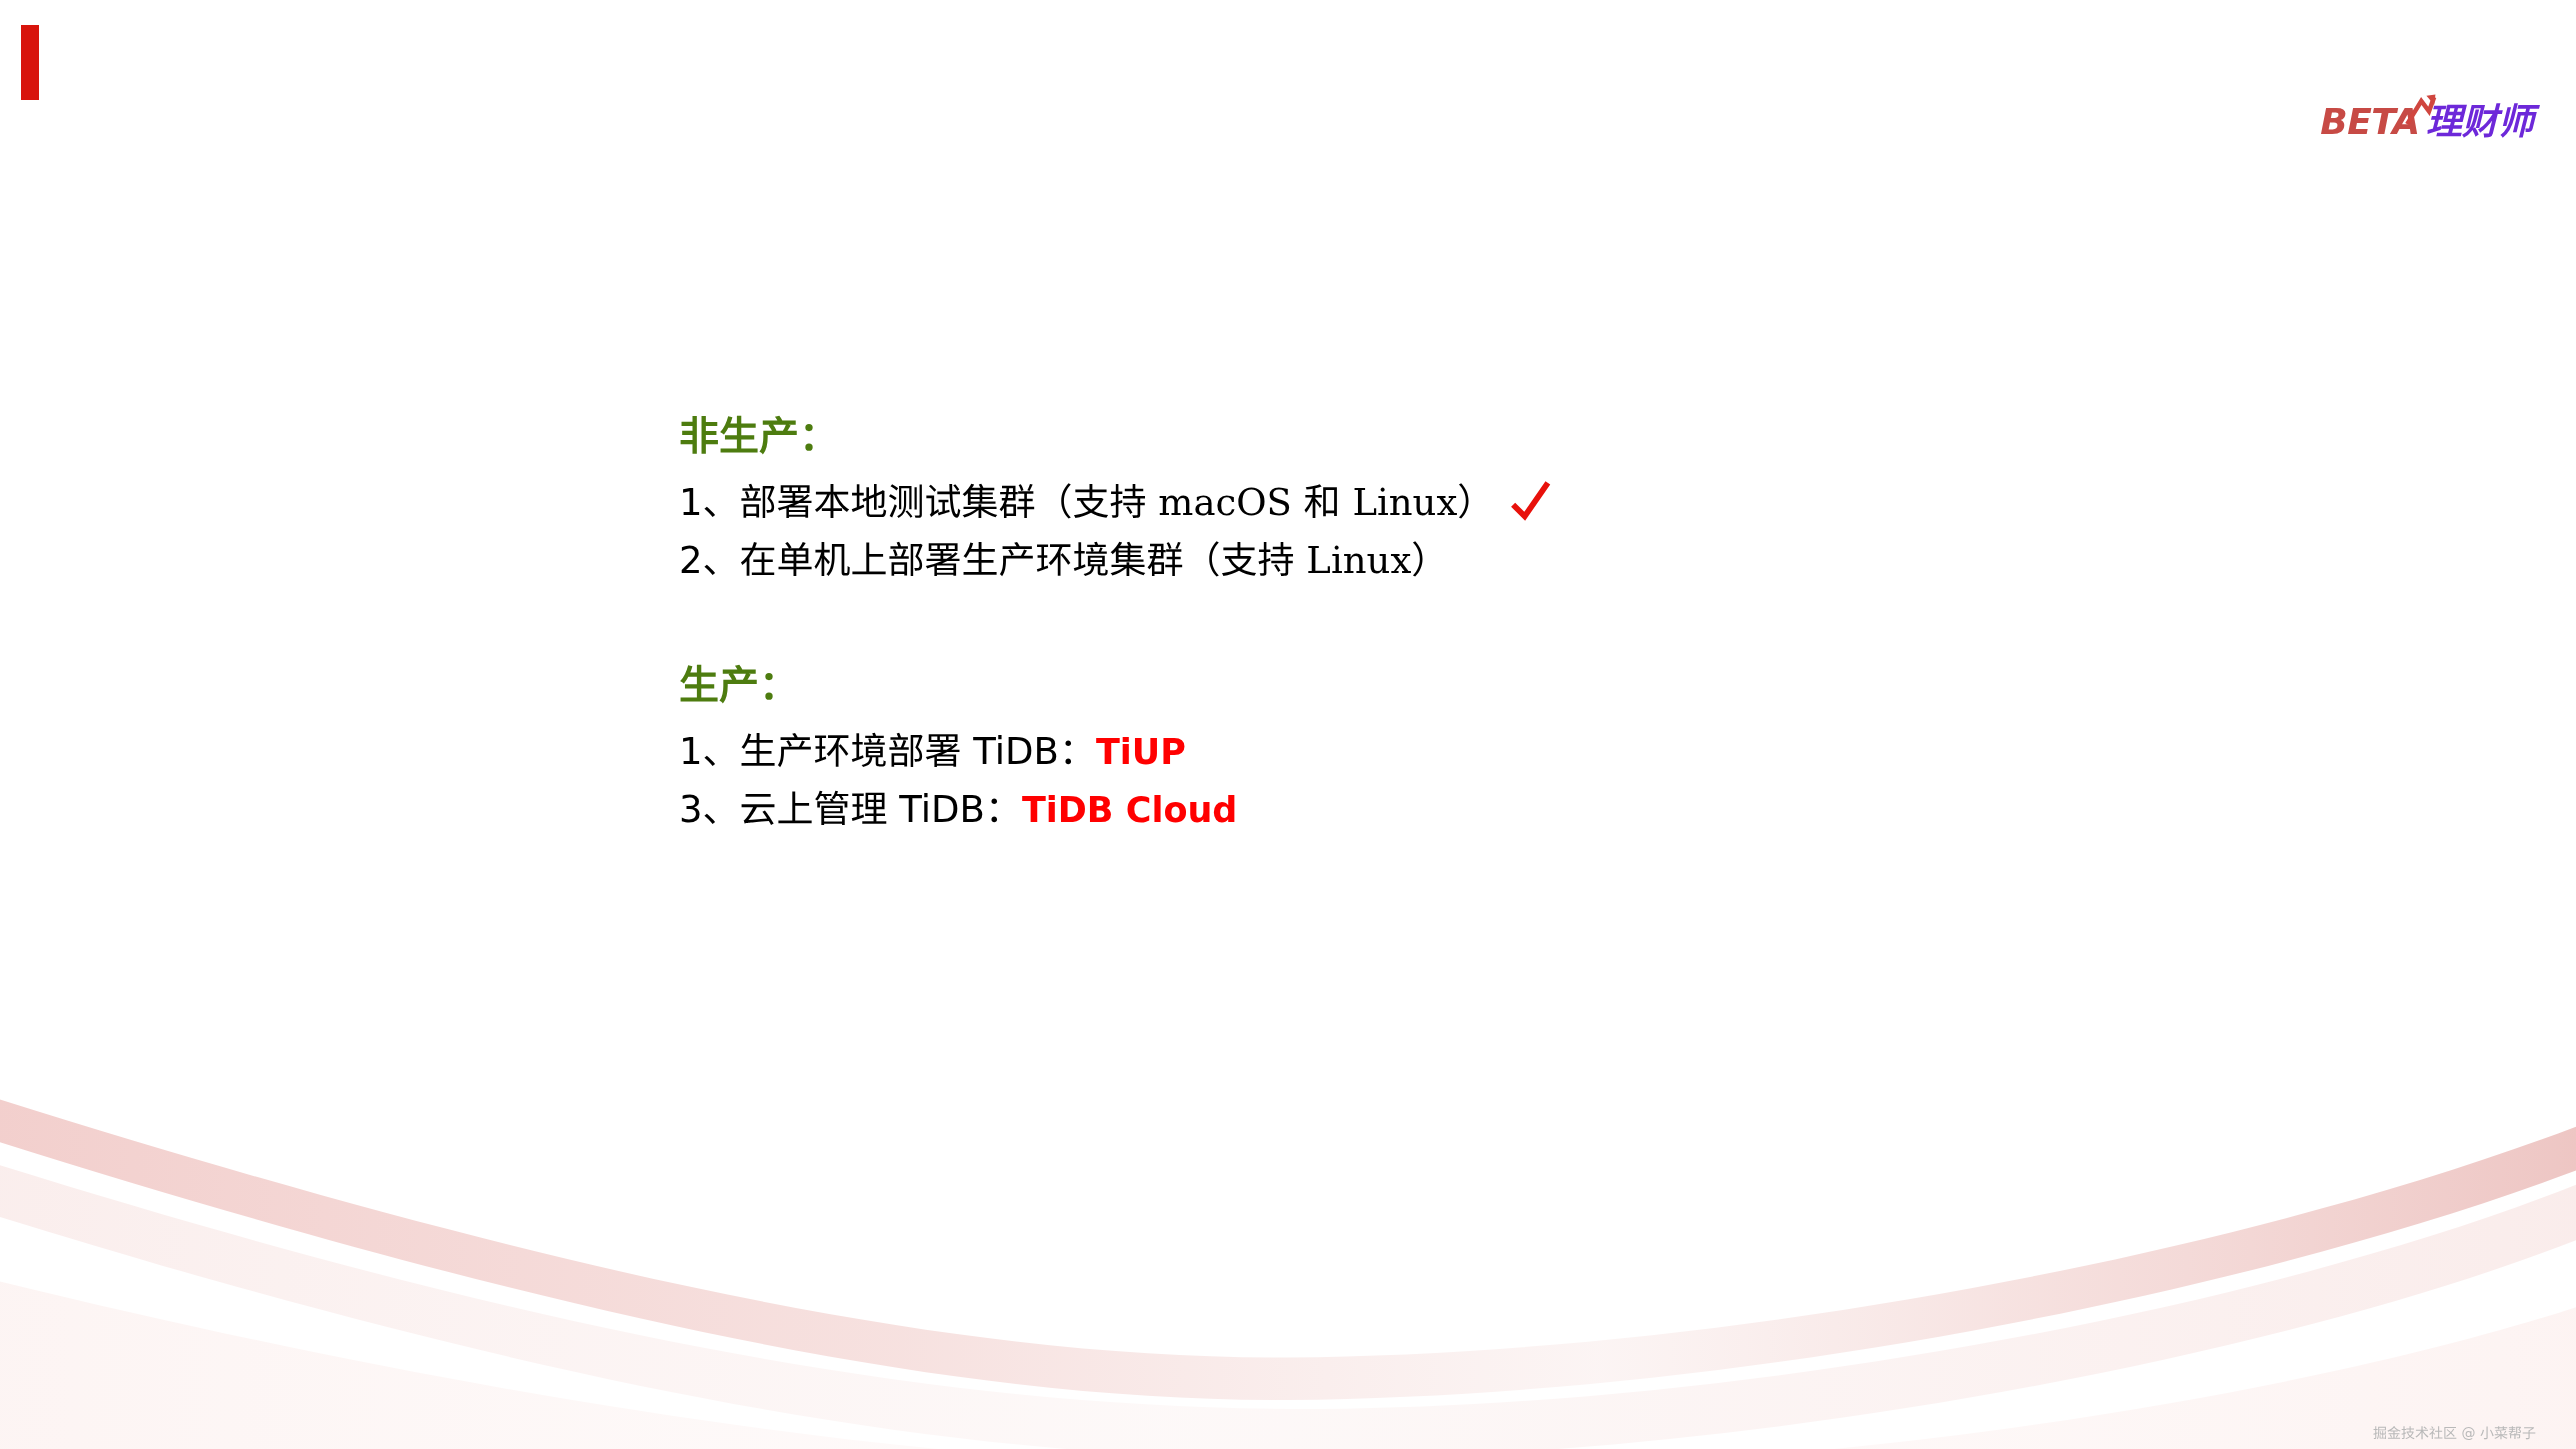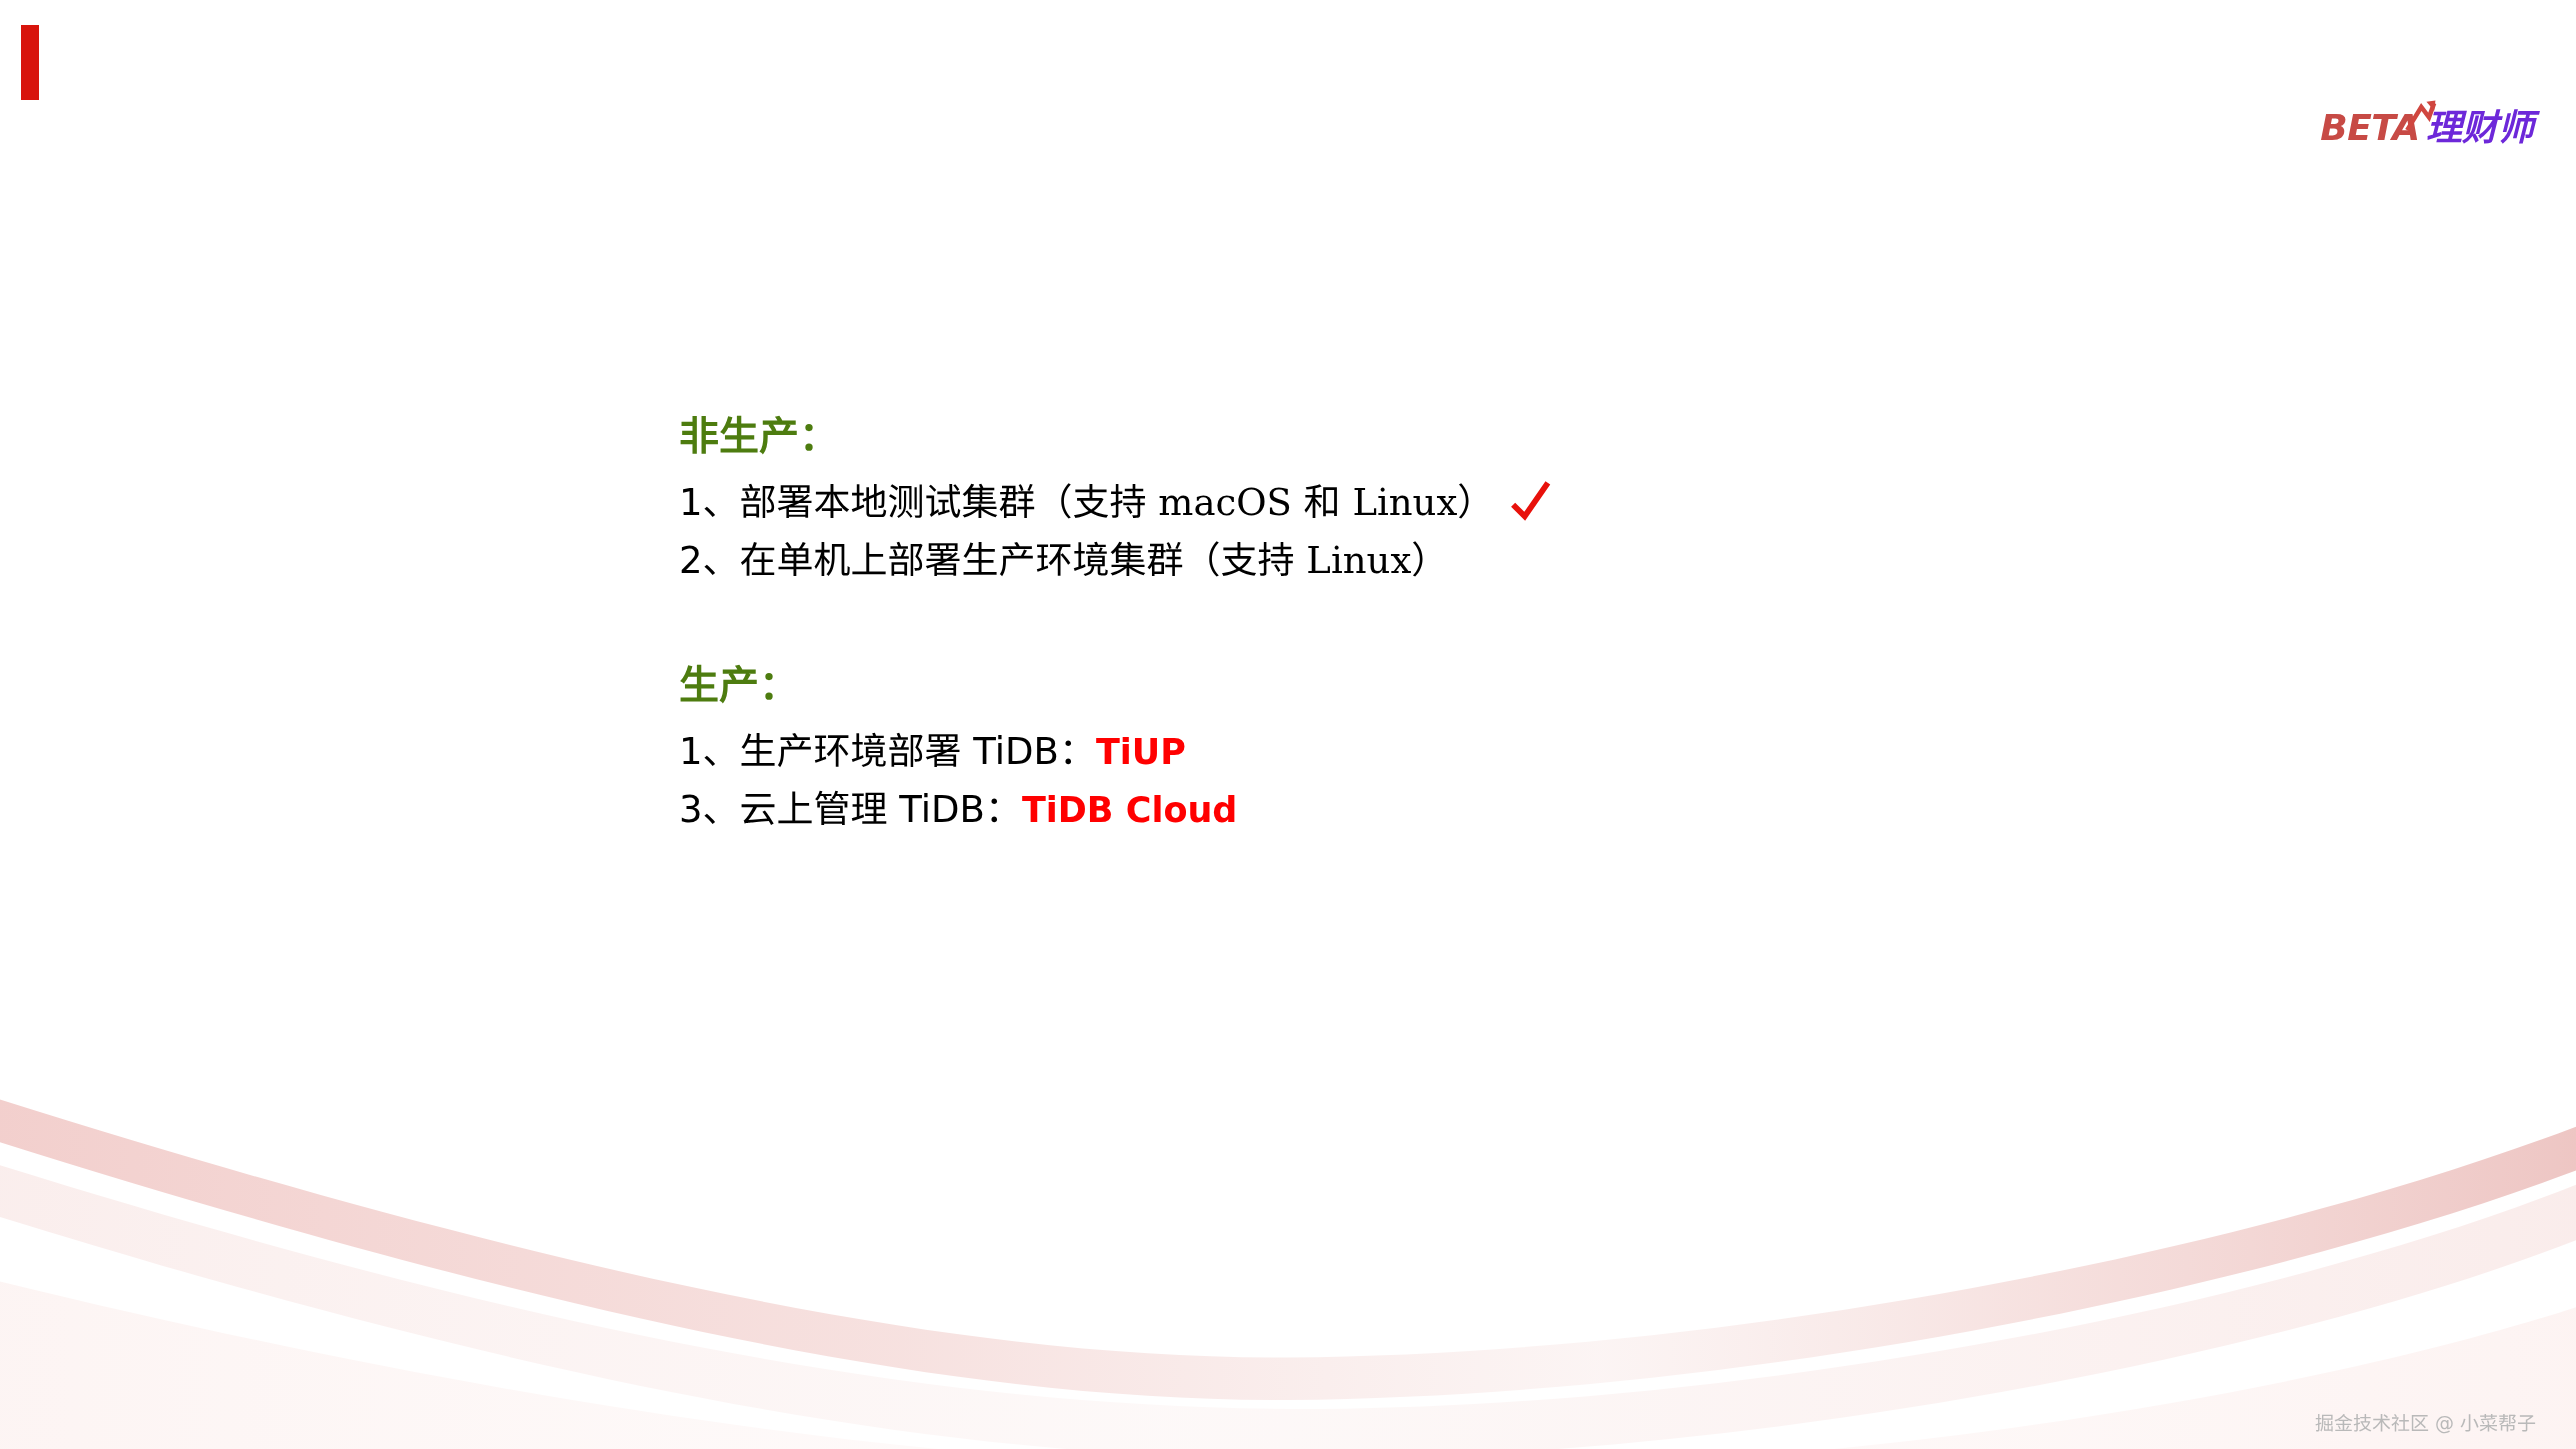--- a/index.html
+++ b/index.html
@@ -48,21 +48,21 @@
     white-space: nowrap;
     font-family: "DejaVu Sans", "Liberation Sans", sans-serif;
   }
 
   
   .logo {
     position: absolute;
     right: 42px;
     top: 102px;
     display: flex;
-    align-items: flex-end;
+    align-items: flex-start;
     height: 45px;
     white-space: nowrap;
   }
   .logo-beta {
     position: relative;
     font-size: 36px;
     font-weight: bold;
     font-style: italic;
     color: #c74a45;
     letter-spacing: -0.6px;
@@ -142,22 +142,22 @@
     bottom: 0;
     width: 2576px;
     height: 361px;
     pointer-events: none;
   }
 
   
   .watermark {
     position: absolute;
     right: 40px;
-    bottom: 14px;
-    font-size: 19px;
+    bottom: 4px;
+    font-size: 14px;
     line-height: 23px;
     color: #b9b9b9;
     white-space: nowrap;
     font-family: "DejaVu Sans", "Liberation Sans", sans-serif;
   }
 </style>
 </head>
 <body>
 
 <div id="slide">

